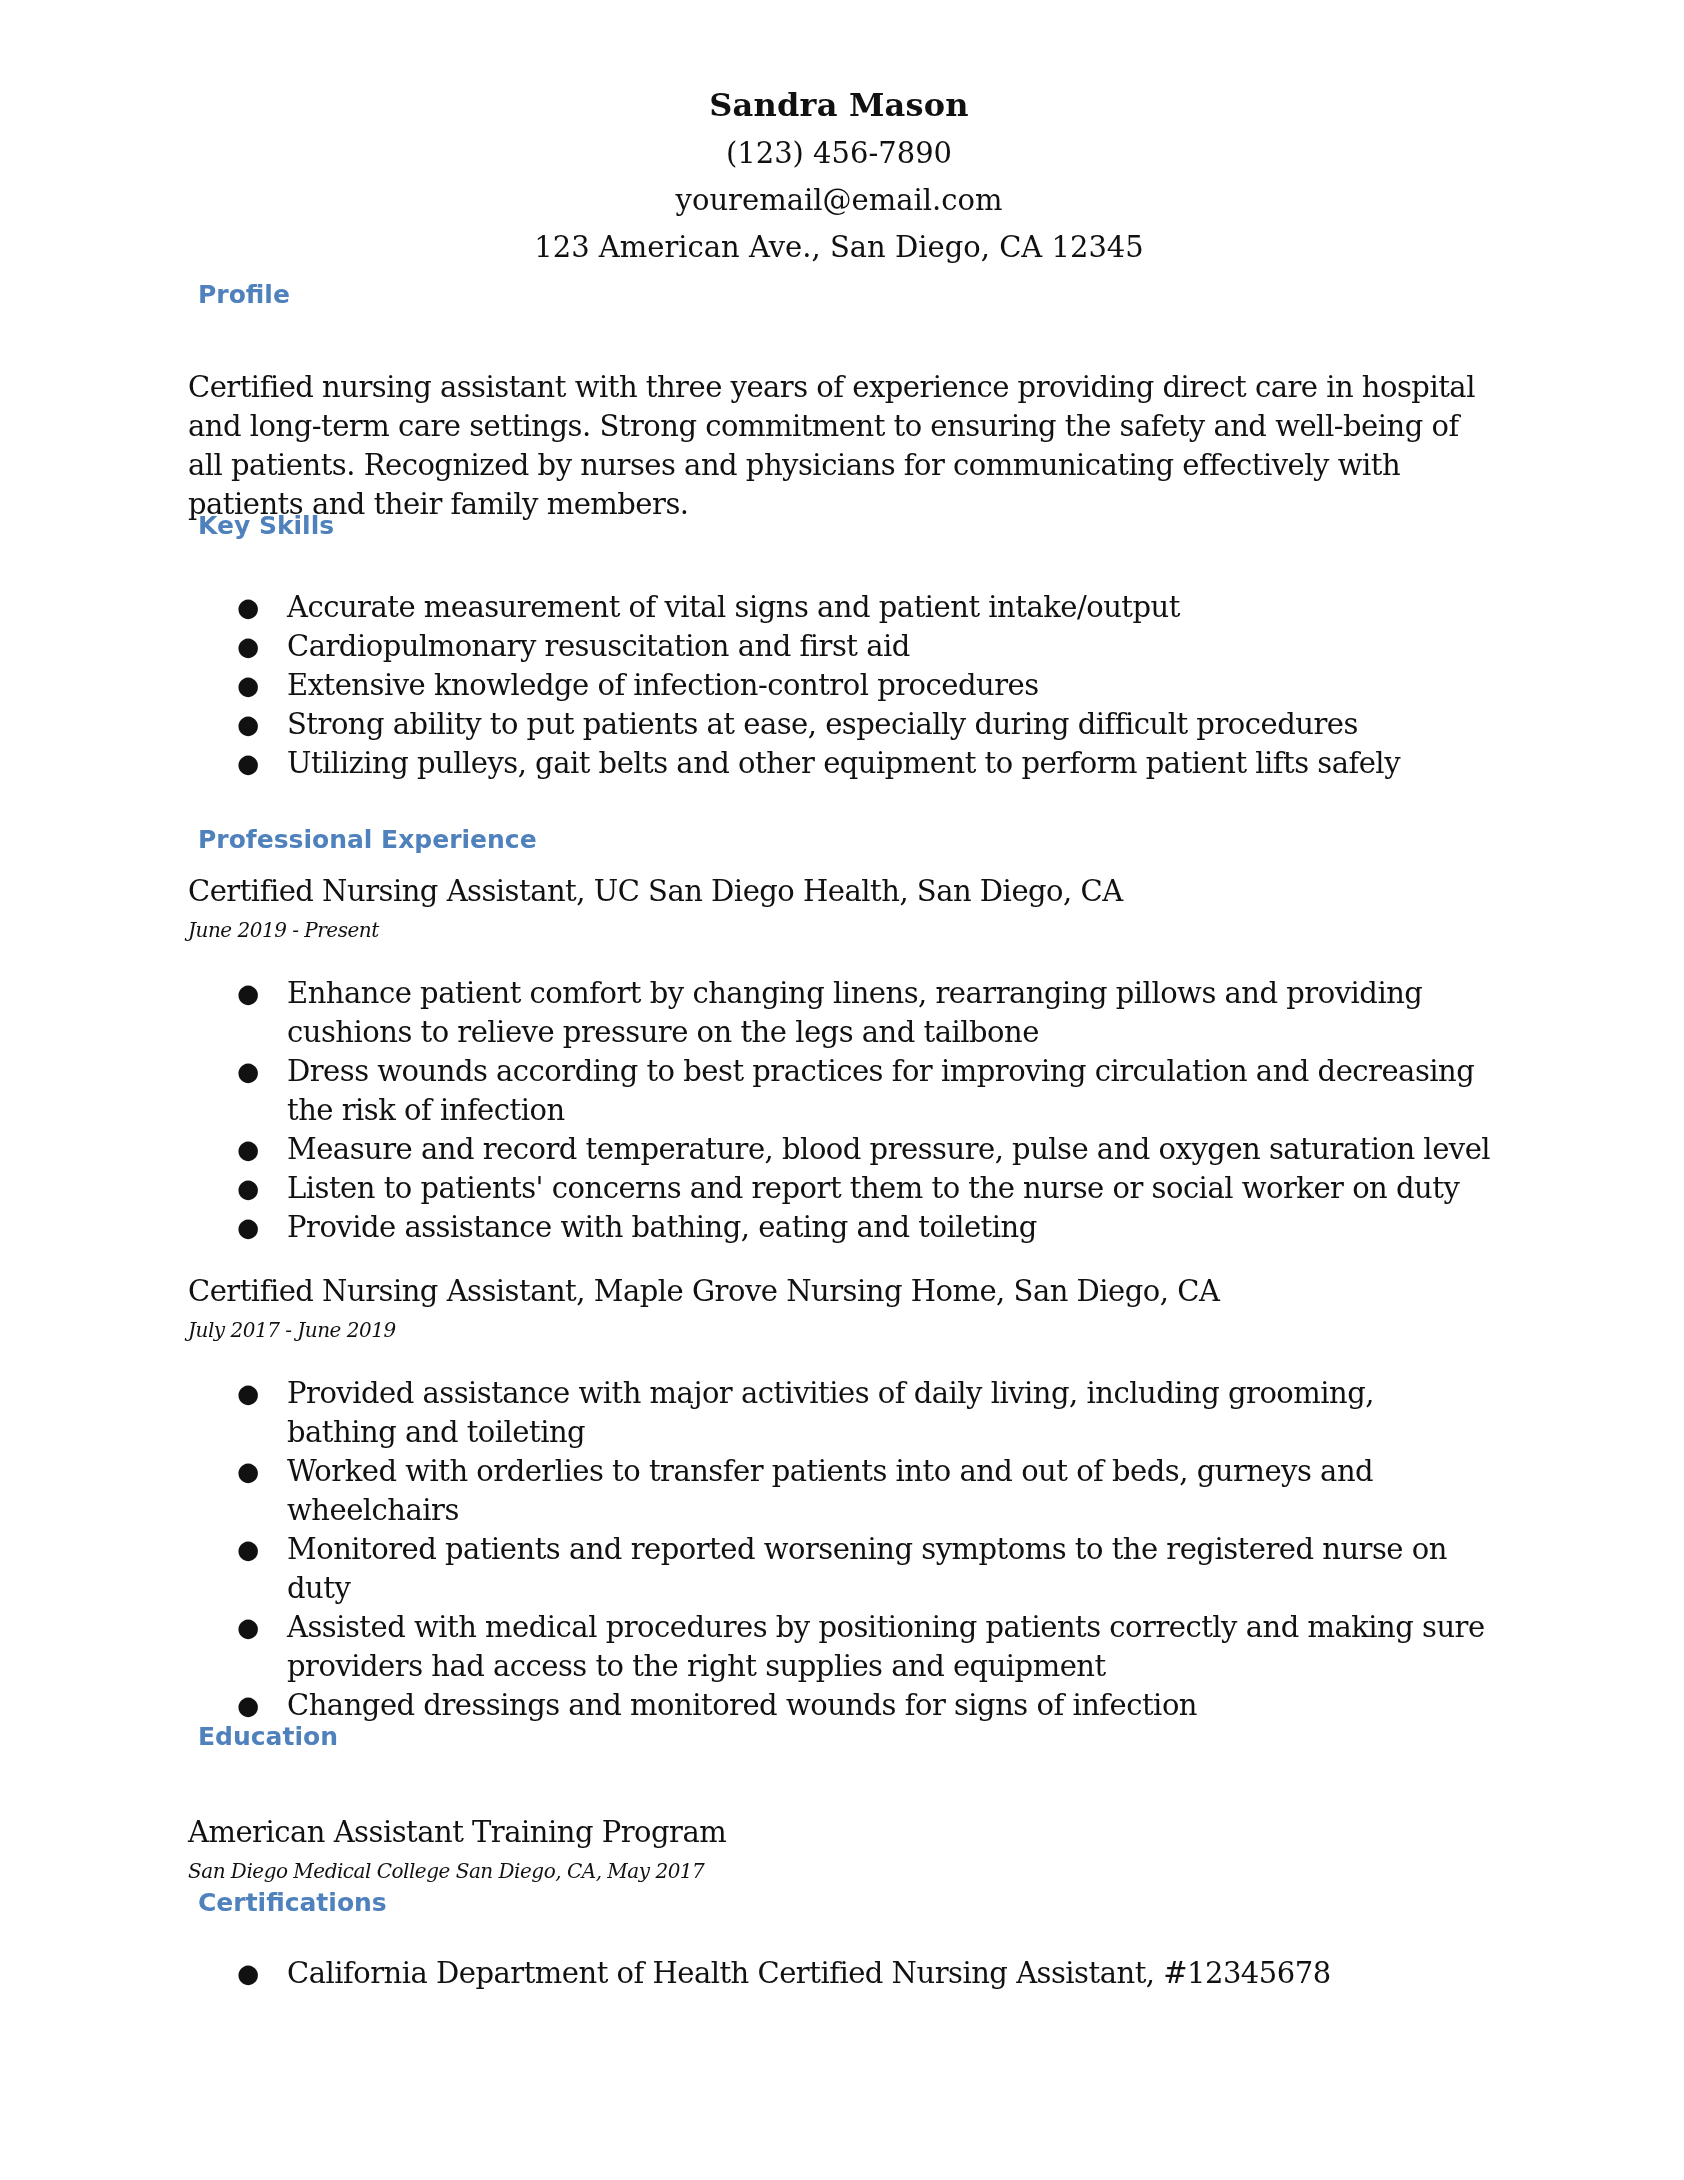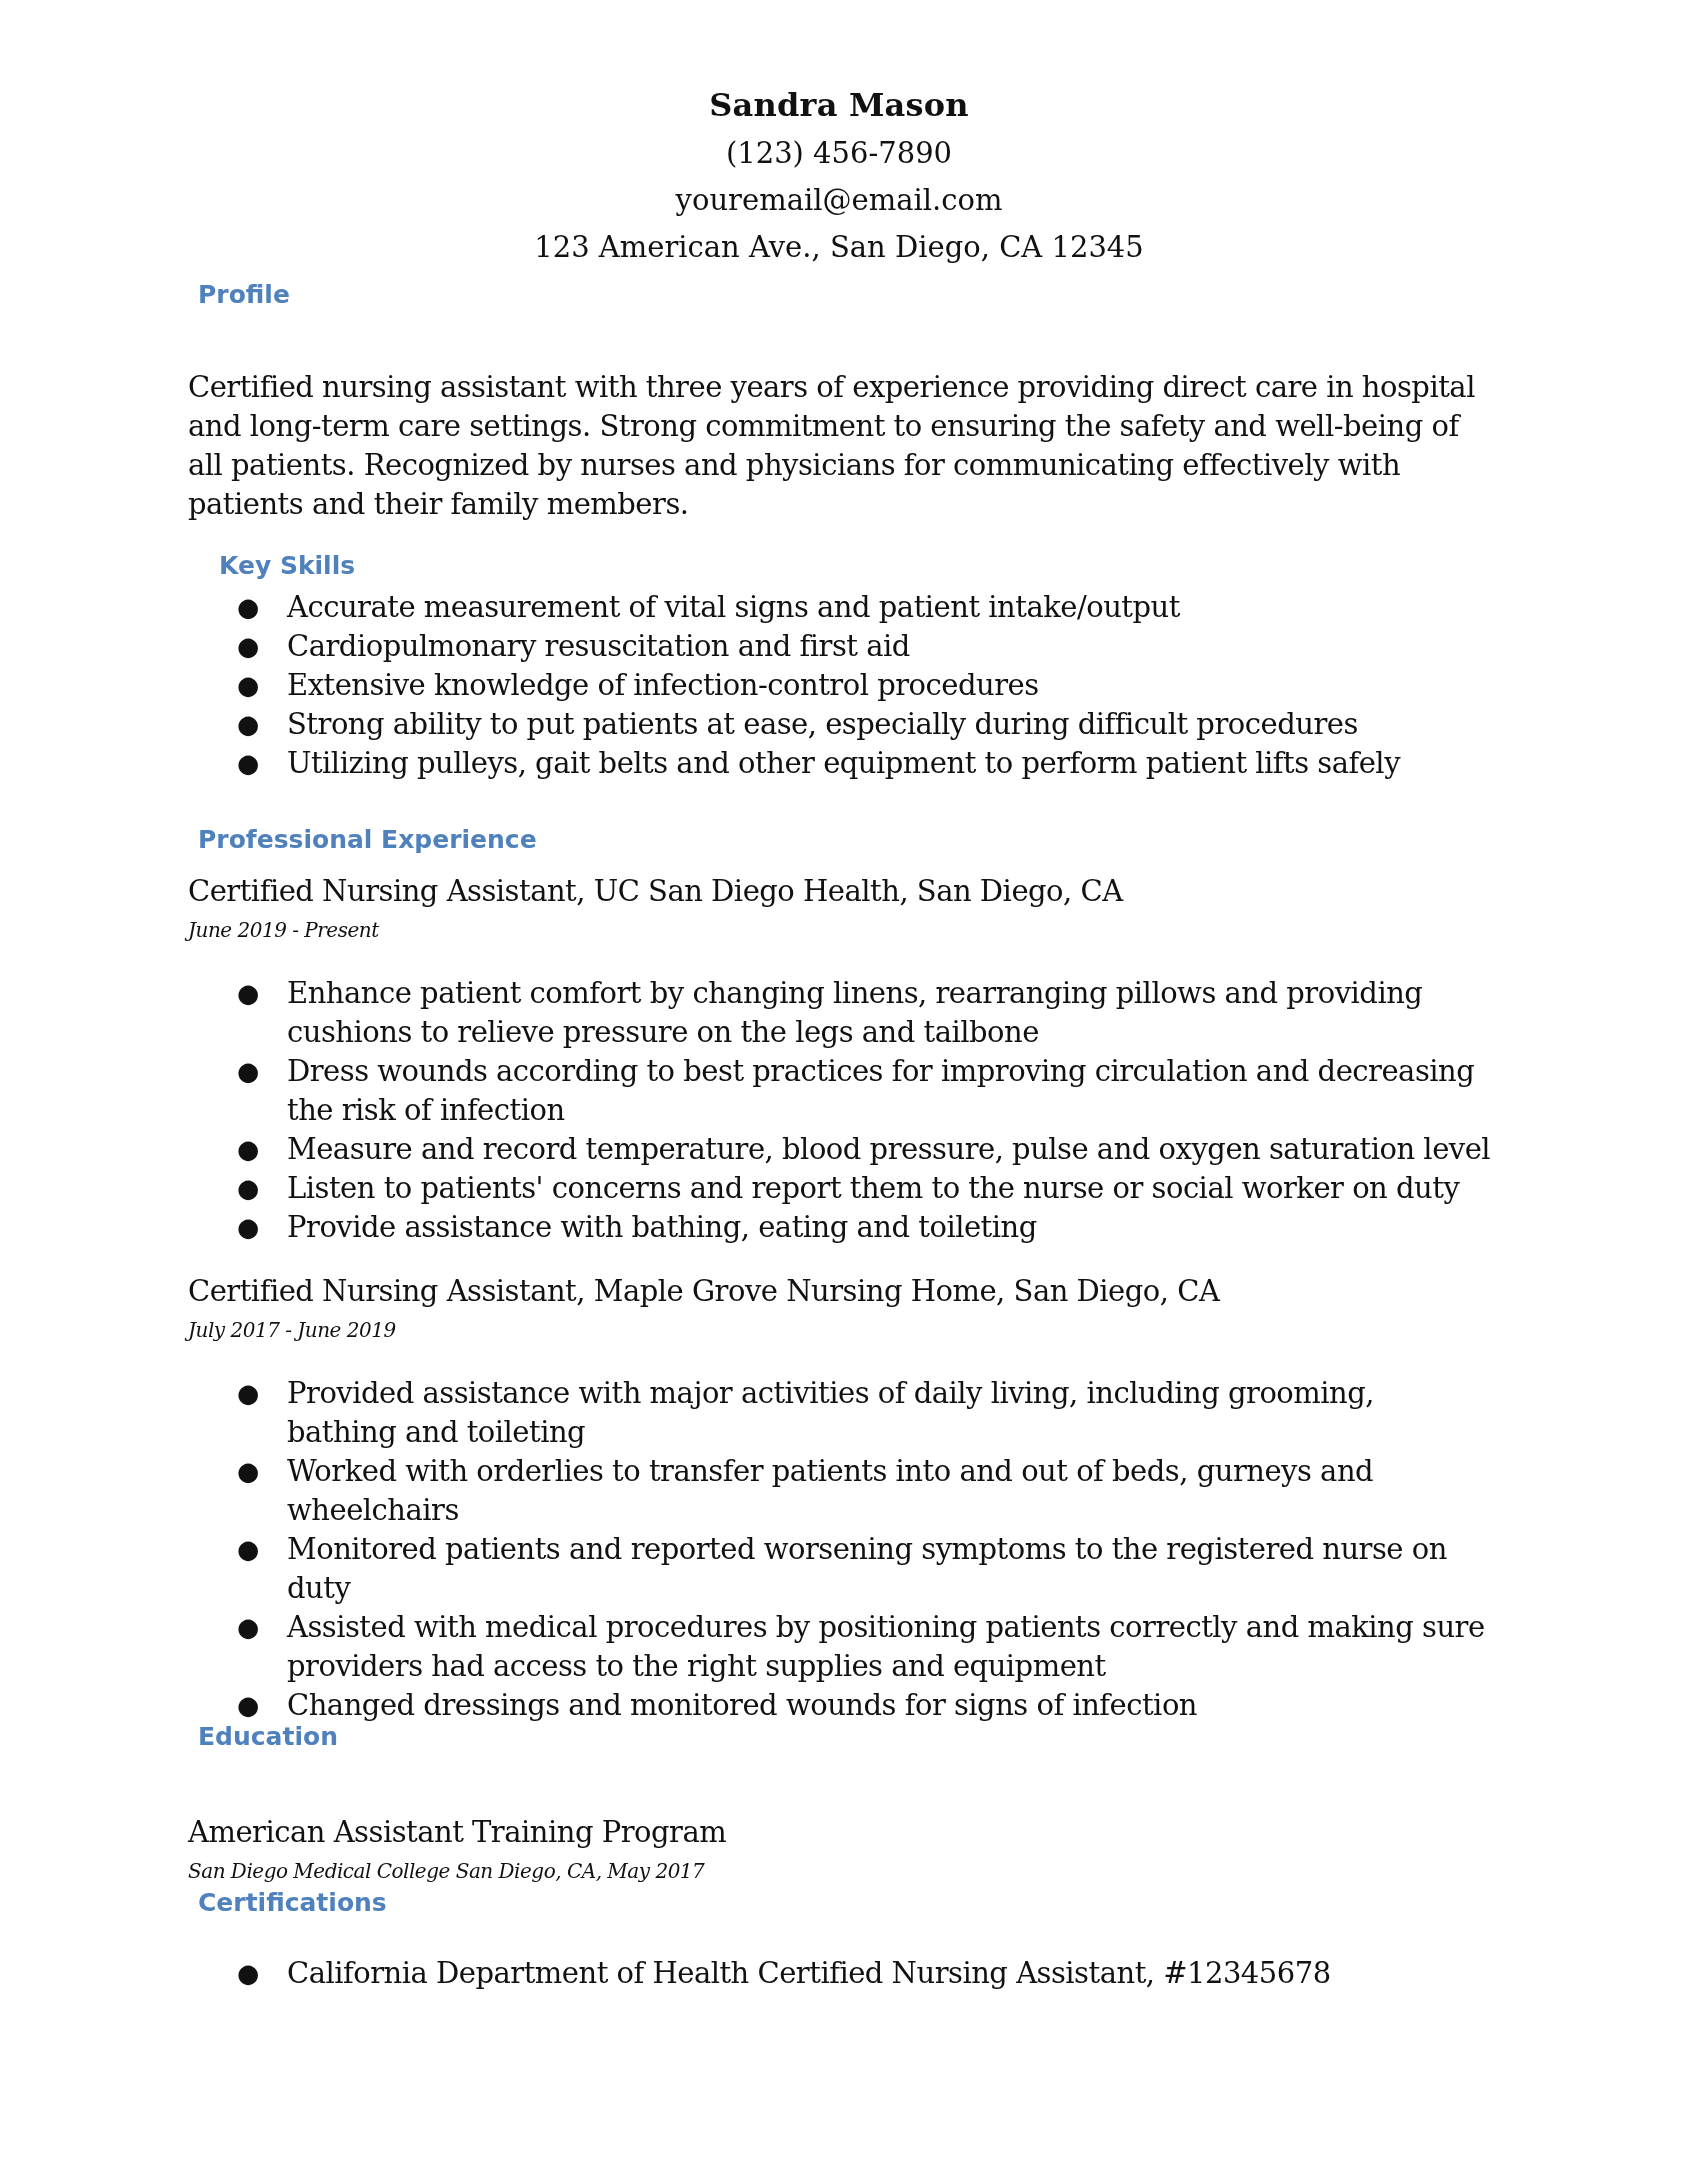--- a/index.html
+++ b/index.html
@@ -39,21 +39,21 @@
   <p class="contact">(123) 456-7890</p>
   <p class="contact">youremail@email.com</p>
   <p class="contact">123 American Ave., San Diego, CA 12345</p>
 </div>
 
 <h2 class="section-heading" style="top:279px;">Profile</h2>
 <div class="block" style="top:334px;">
   <p class="para">Certified nursing assistant with three years of experience providing direct care in hospital and long-term care settings. Strong commitment to ensuring the safety and well-being of all patients. Recognized by nurses and physicians for communicating effectively with patients and their family members.</p>
 </div>
 
-<h2 class="section-heading" style="top:550px;margin-left:21px;">Key Skills</h2>
+<h2 class="section-heading" style="top:510px;">Key Skills</h2>
 <div class="block" style="top:554px;">
   <ul class="bullets">
     <li><span class="dot">●</span><span>Accurate measurement of vital signs and patient intake/output</span></li>
     <li><span class="dot">●</span><span>Cardiopulmonary resuscitation and first aid</span></li>
     <li><span class="dot">●</span><span>Extensive knowledge of infection-control procedures</span></li>
     <li><span class="dot">●</span><span>Strong ability to put patients at ease, especially during difficult procedures</span></li>
     <li><span class="dot">●</span><span>Utilizing pulleys, gait belts and other equipment to perform patient lifts safely</span></li>
   </ul>
 </div>
 

